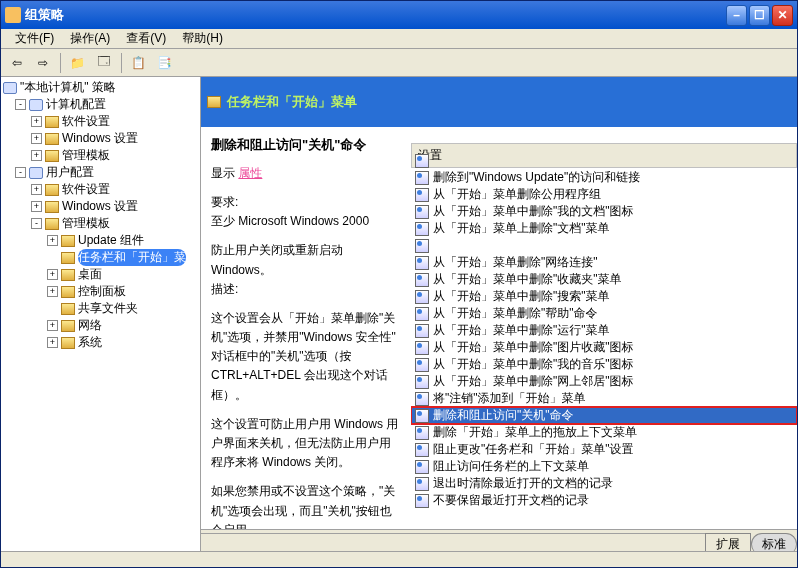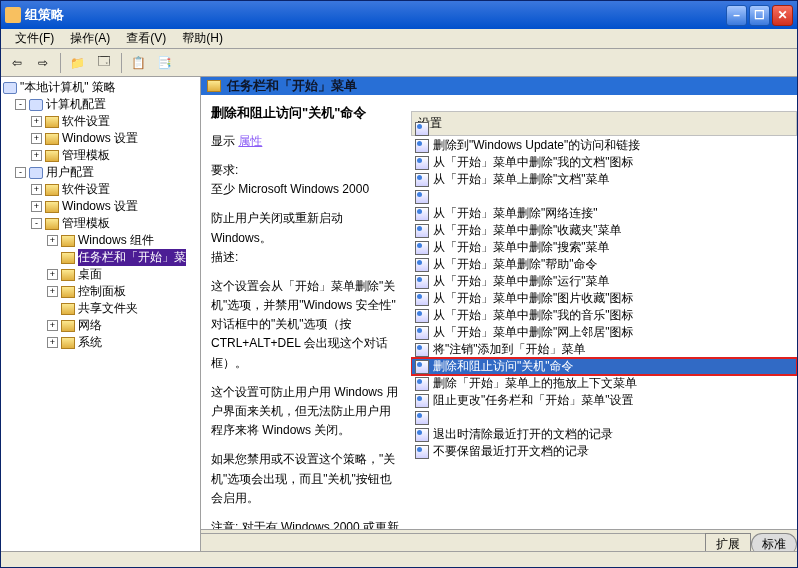--- a/index.html
+++ b/index.html
@@ -17,28 +17,28 @@
 .tb-btn { width: 24px; height: 24px; display: flex; align-items: center; justify-content: center; border: 1px solid transparent; cursor: pointer; }
 .sep { width: 1px; height: 20px; background: #a0a0a0; margin: 0 3px; }
 .content { flex: 1; display: flex; overflow: hidden; }
 .tree-pane { width: 200px; background: #fff; overflow: auto; border-right: 1px solid #a0a0a0; padding: 2px; }
 .tree-node { display: flex; align-items: center; white-space: nowrap; height: 17px; padding-left: 0; cursor: default; }
 .tree-node .expander { width: 11px; height: 11px; border: 1px solid #888; display: inline-flex; align-items: center; justify-content: center; font-size: 9px; margin-right: 3px; background: #fff; line-height: 9px; }
 .tree-node .spacer { display: inline-block; }
 .tree-icon { width: 14px; height: 12px; margin-right: 3px; display: inline-block; }
 .tree-icon.folder { background: linear-gradient(to bottom,#fce890,#e0b040); border: 1px solid #b08020; }
 .tree-icon.root { background: #d4e0ff; border: 1px solid #6080c0; border-radius: 2px; }
-.tree-label.selected { background: #4c1d95; color: #fff; }
+.tree-label.selected { background: #3b82f6; color: #fff; border-radius: 8px; }
 .right-pane { flex: 1; display: flex; flex-direction: column; overflow: hidden; background: #fff; }
-.header-band { background: #286fd6; color: #0f172a; padding: 0 6px; display: flex; align-items: center; font-weight: bold; font-size: 13px; }
+.header-band { background: #286fd6; color: #bef264; padding: 16px 6px; display: flex; align-items: center; font-weight: bold; font-size: 13px; }
 .header-band .tree-icon { margin-right: 6px; }
 .detail-area { flex: 1; display: flex; overflow: hidden; }
 .desc-pane { width: 210px; padding: 8px 10px; overflow: auto; line-height: 1.6; }
 .desc-title { font-weight: bold; margin-bottom: 8px; font-size: 13px; }
-.desc-link { color: #8b5cf6; text-decoration: underline; cursor: pointer; }
+.desc-link { color: #ec4899; text-decoration: underline; cursor: pointer; }
 .desc-block { margin-bottom: 10px; }
 .list-pane { flex: 1; overflow: auto; }
 .list-header { background: #ece9d8; border: 1px solid #c0c0c0; padding: 3px 6px; position: sticky; top: 16px; }
 .list-item { display: flex; align-items: center; padding: 1px 4px; height: 17px; white-space: nowrap; cursor: default; }
 .list-item.selected { background: #316ac5; color: #fff; }
 .list-item.highlighted { outline: 2px solid #e02020; outline-offset: -1px; }
 .list-icon { width: 14px; height: 14px; margin-right: 4px; display: inline-block; position: relative; }
 .list-icon::before { content: ""; position: absolute; inset: 0; background: linear-gradient(to bottom,#fff,#d0d0ff); border: 1px solid #666; }
 .list-icon::after { content: ""; position: absolute; left: 2px; top: 2px; width: 5px; height: 5px; background: #4080e0; border-radius: 50%; }
 .statusbar { height: 22px; background: #ece9d8; border-top: 1px solid #a0a0a0; display: flex; align-items: center; }
@@ -121,21 +121,21 @@
           <span>Windows 设置</span>
         </div>
       <div class="tree-node" style="padding-left:28px">
           <span class="expander">-</span>
           <span class="tree-icon folder"></span>
           <span>管理模板</span>
         </div>
       <div class="tree-node" style="padding-left:44px">
           <span class="expander">+</span>
           <span class="tree-icon folder"></span>
-          <span>Windows 组件</span>
+          <span>Update 组件</span>
         </div>
       <div class="tree-node" style="padding-left:44px">
           <span class="spacer" style="width:14px"></span>
           <span class="tree-icon folder"></span>
           <span class="tree-label selected">任务栏和「开始」菜</span>
         </div>
       <div class="tree-node" style="padding-left:44px">
           <span class="expander">+</span>
           <span class="tree-icon folder"></span>
           <span>桌面</span>
@@ -190,20 +190,24 @@
               <div class="list-item">
                 <span class="list-icon"></span>
                 <span>从「开始」菜单删除用户文件夹</span>
               </div>
               <div class="list-item">
                 <span class="list-icon"></span>
                 <span>删除到"Windows Update"的访问和链接</span>
               </div>
               <div class="list-item">
                 <span class="list-icon"></span>
+                <span>从「开始」菜单删除公用程序组</span>
+              </div>
+              <div class="list-item">
+                <span class="list-icon"></span>
                 <span>从「开始」菜单中删除"我的文档"图标</span>
               </div>
               <div class="list-item">
                 <span class="list-icon"></span>
                 <span>从「开始」菜单上删除"文档"菜单</span>
               </div>
               <div class="list-item">
                 <span class="list-icon"></span>
               </div>
               <div class="list-item">
@@ -249,20 +253,21 @@
               <div class="list-item">
                 <span class="list-icon"></span>
                 <span>删除「开始」菜单上的拖放上下文菜单</span>
               </div>
               <div class="list-item">
                 <span class="list-icon"></span>
                 <span>阻止更改"任务栏和「开始」菜单"设置</span>
               </div>
               <div class="list-item">
                 <span class="list-icon"></span>
+                <span>阻止访问任务栏的上下文菜单</span>
               </div>
               <div class="list-item">
                 <span class="list-icon"></span>
                 <span>退出时清除最近打开的文档的记录</span>
               </div>
               <div class="list-item">
                 <span class="list-icon"></span>
                 <span>不要保留最近打开文档的记录</span>
               </div>
             </div>

